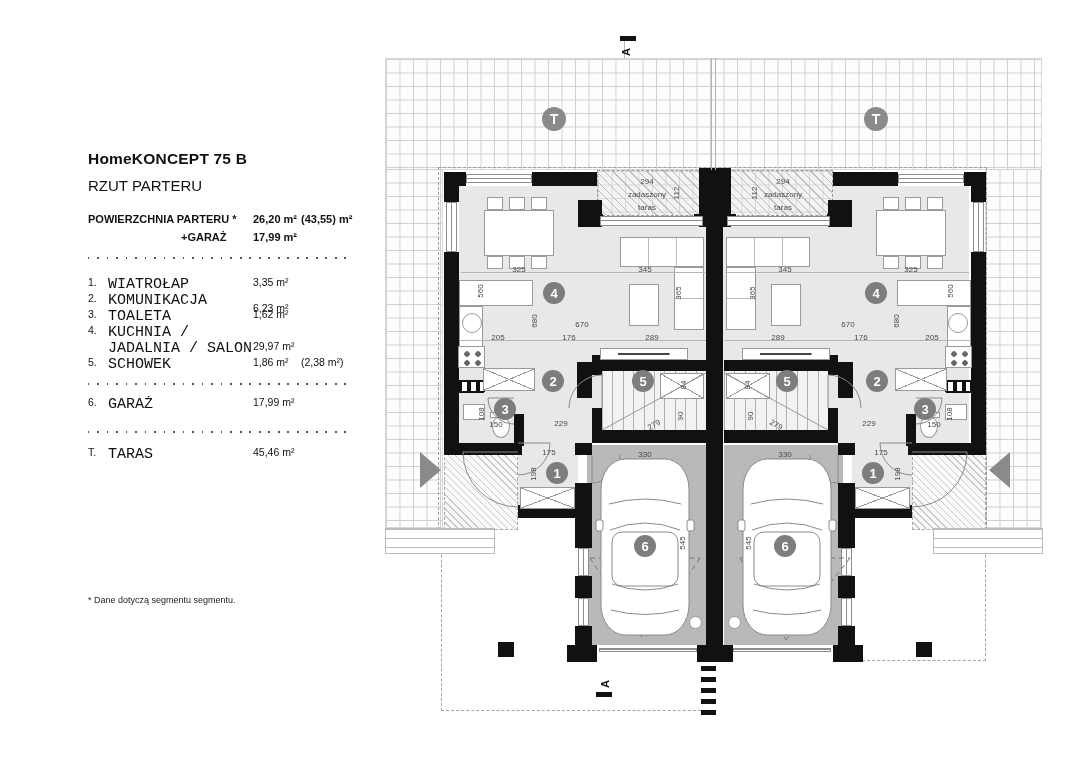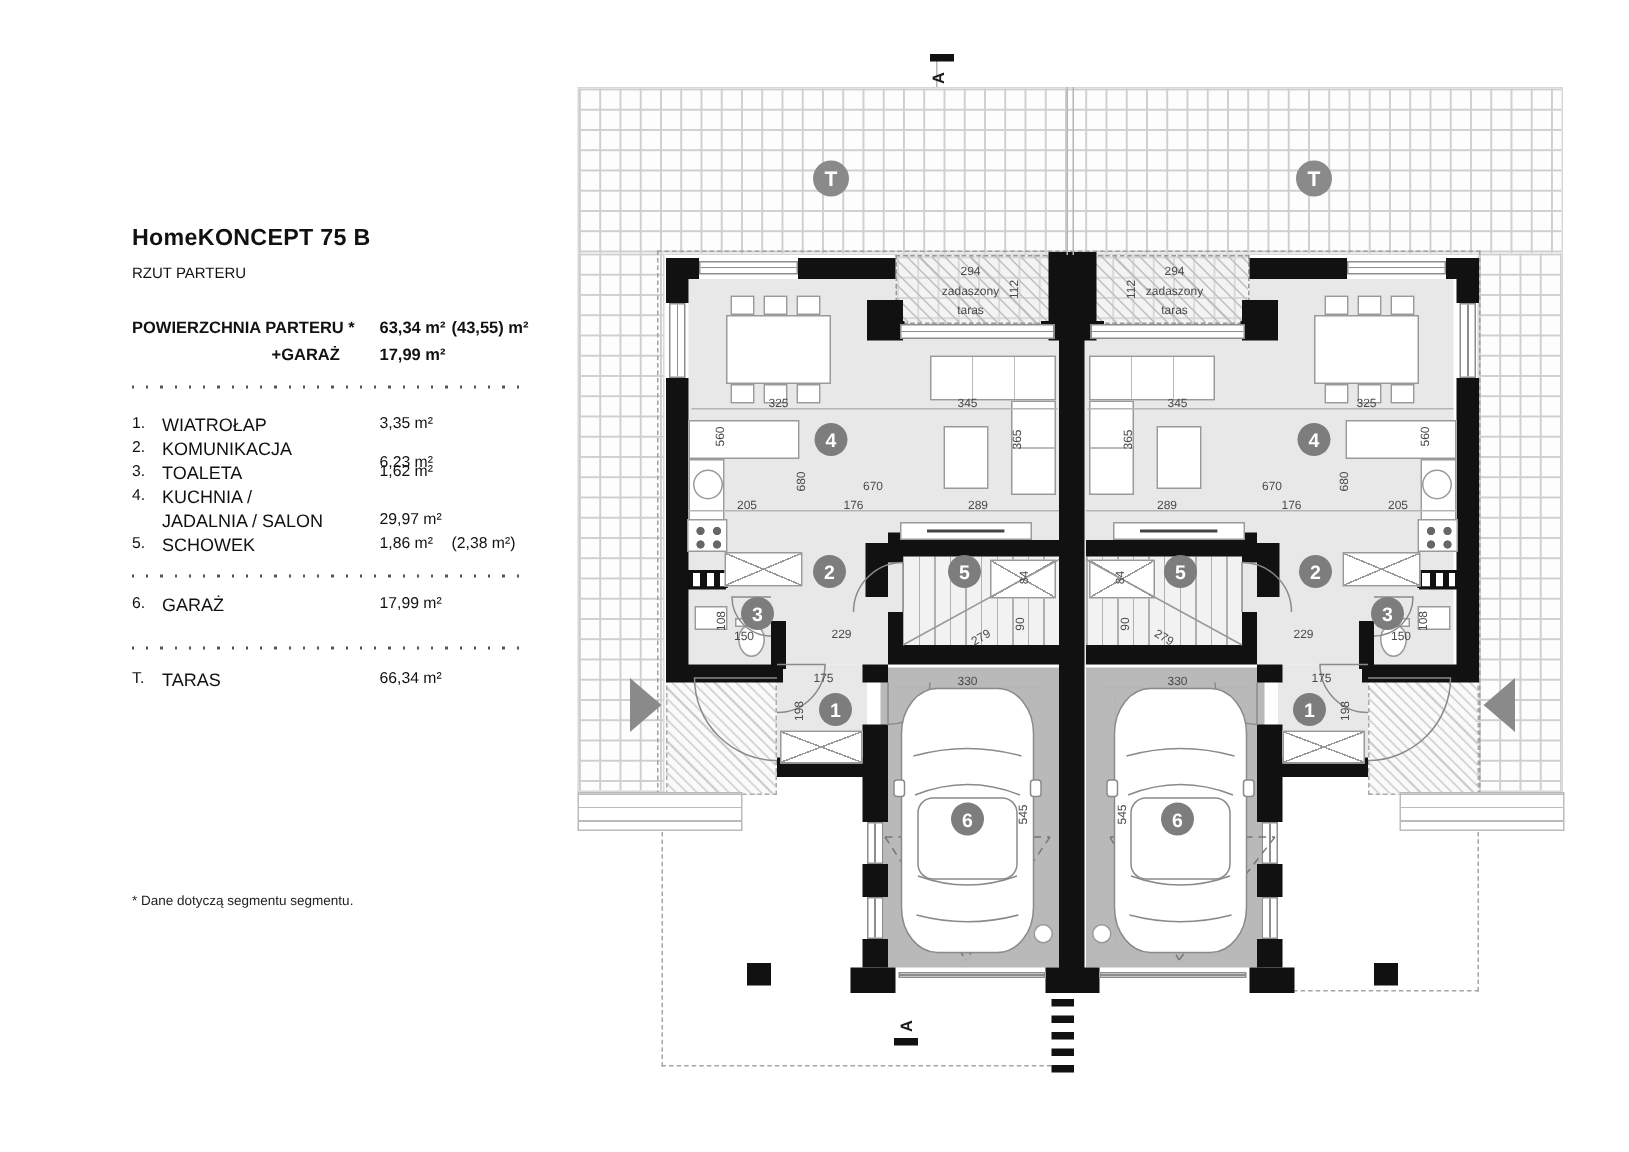--- a/index.html
+++ b/index.html
@@ -66,27 +66,27 @@
   .abar{position:absolute;background:#111;}
   .sdash{position:absolute;background:#111;}
 
   .tri-r{position:absolute;width:0;height:0;border-top:18px solid transparent;
      border-bottom:18px solid transparent;border-left:21px solid #8a8a8a;}
   .tri-l{position:absolute;width:0;height:0;border-top:18px solid transparent;
      border-bottom:18px solid transparent;border-right:21px solid #8a8a8a;}
 
   
   .lg-title{position:absolute;left:88px;top:150px;font-size:15.5px;font-weight:bold;letter-spacing:.2px;}
-  .lg-sub{position:absolute;left:88px;top:177px;font-size:10px;}
+  .lg-sub{position:absolute;left:88px;top:177px;font-size:15px;}
   .lg-b{position:absolute;font-size:11px;font-weight:bold;}
   .dots{position:absolute;left:88px;width:266px;height:2px;
      background-image:repeating-linear-gradient(90deg,#555 0 1.5px,transparent 1.5px 9.5px);}
   .lg-row{position:absolute;left:0;top:0;width:0;height:0;}
   .lg-no{position:absolute;left:88px;font-size:10.5px;white-space:nowrap;}
-  .lg-name{position:absolute;left:108px;font-size:12px;white-space:nowrap;}
+  .lg-name{position:absolute;left:108px;font-size:15px;white-space:nowrap;font-family:Liberation Mono, monospace;}
   .lg-val{position:absolute;left:253px;font-size:10.5px;white-space:nowrap;}
   .lg-val2{position:absolute;left:301px;font-size:10.5px;white-space:nowrap;}
   .lg-foot{position:absolute;left:88px;top:595px;font-size:9px;color:#222;}
 
   svg{position:absolute;left:0;top:0;}
 </style>
 </head>
 <body>
 
 <div id="page">
@@ -363,21 +363,21 @@
     </div>
 
   <div class="tri-r" style="left:420px;top:452px"></div>
   <div class="tri-l" style="left:989px;top:452px"></div>
 
   <div>
     <div class="lg-title">HomeKONCEPT 75 B</div>
     <div class="lg-sub">RZUT PARTERU</div>
 
     <div class="lg-b" style="left:88px;top:213px">POWIERZCHNIA PARTERU *</div>
-    <div class="lg-b" style="left:253px;top:213px">63,34 m²</div>
+    <div class="lg-b" style="left:253px;top:213px">26,20 m²</div>
     <div class="lg-b" style="left:301px;top:213px">(43,55) m²</div>
     <div class="lg-b" style="left:181px;top:231px">+GARAŻ</div>
     <div class="lg-b" style="left:253px;top:231px">17,99 m²</div>
 
     <div class="dots" style="top:257px"></div>
 
     <div class="lg-row">
       <span class="lg-no" style="top:276px">1.</span>
       <span class="lg-name" style="top:276px">WIATROŁAP</span>
       <span class="lg-val" style="top:276px">3,35 m²</span>
@@ -411,18 +411,18 @@
       <span class="lg-no" style="top:396px">6.</span>
       <span class="lg-name" style="top:396px">GARAŻ</span>
       <span class="lg-val" style="top:396px">17,99 m²</span>
     </div>
 
     <div class="dots" style="top:431px"></div>
 
     <div class="lg-row">
       <span class="lg-no" style="top:446px">T.</span>
       <span class="lg-name" style="top:446px">TARAS</span>
-      <span class="lg-val" style="top:446px">66,34 m²</span>
+      <span class="lg-val" style="top:446px">45,46 m²</span>
     </div>
 
     <div class="lg-foot">* Dane dotyczą segmentu segmentu.</div>
   </div>
 </div>
 
 </body></html>

